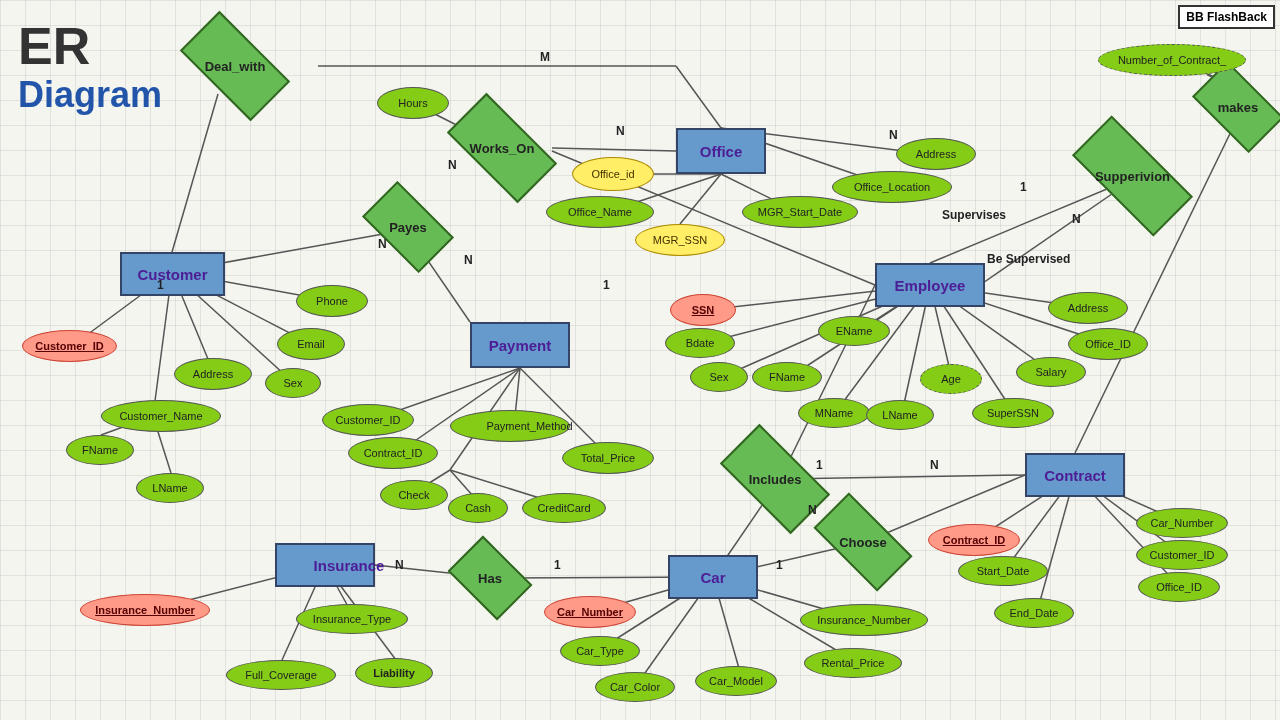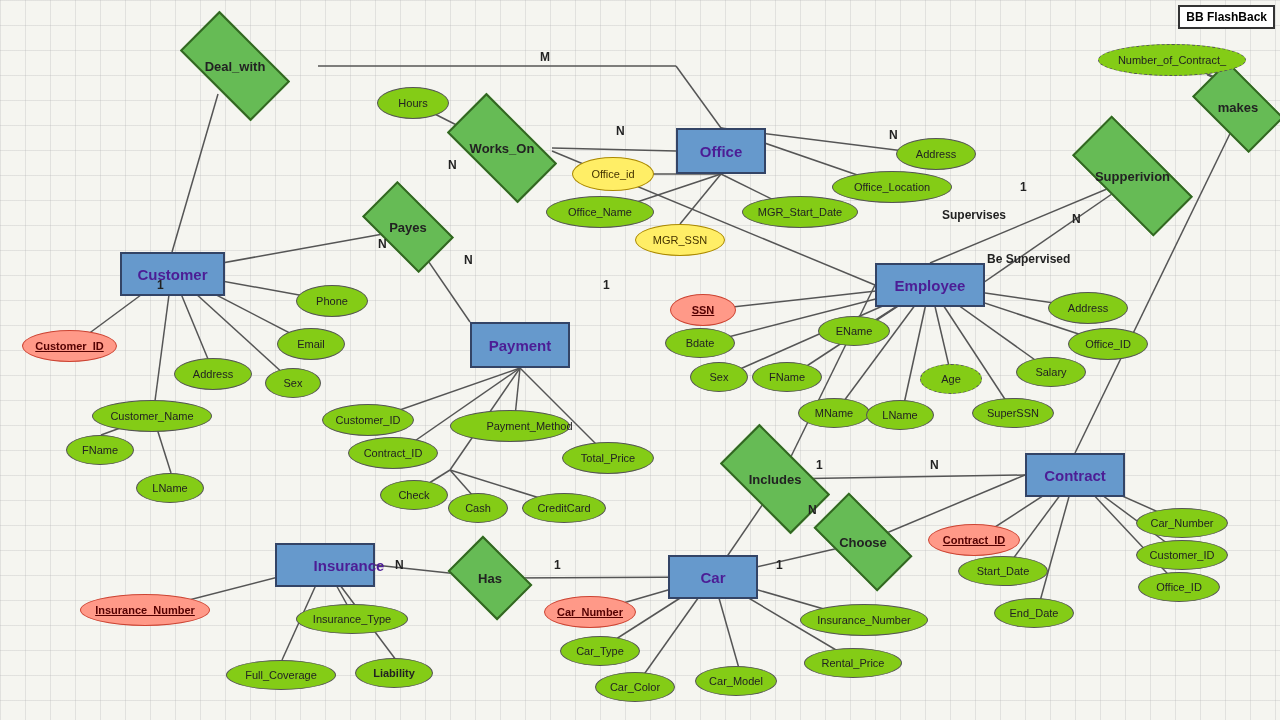--- a/index.html
+++ b/index.html
@@ -134,20 +134,22 @@
       position: absolute;
       font-size: 12px;
       font-weight: bold;
       color: #222;
     }
   </style>
 </head>
 <body>
 
 <div class="er-title">
+  <div class="er-title-er">ER</div>
+  <div class="er-title-diagram">Diagram</div>
 </div>
 
 <div class="watermark">BB FlashBack</div>
 
 <svg class="svg-layer">
 
   <line x1="721" y1="174" x2="613" y2="174" stroke="#555" stroke-width="1.5"></line>
   <line x1="721" y1="174" x2="604" y2="213" stroke="#555" stroke-width="1.5"></line>
   <line x1="721" y1="174" x2="680" y2="224" stroke="#555" stroke-width="1.5"></line>
   <line x1="721" y1="174" x2="800" y2="213" stroke="#555" stroke-width="1.5"></line>
@@ -324,21 +326,21 @@
 </div>
 <div class="attr" style="left:277px;top:328px;width:68px;height:32px;">
   <span>Email</span>
 </div>
 <div class="attr" style="left:265px;top:368px;width:56px;height:30px;">
   <span>Sex</span>
 </div>
 <div class="attr" style="left:174px;top:358px;width:78px;height:32px;">
   <span>Address</span>
 </div>
-<div class="attr" style="left:92px;top:400px;width:120px;height:32px;">
+<div class="attr" style="left:101px;top:400px;width:120px;height:32px;">
   <span>Customer_Name</span>
 </div>
 <div class="attr" style="left:66px;top:435px;width:68px;height:30px;">
   <span>FName</span>
 </div>
 <div class="attr" style="left:136px;top:473px;width:68px;height:30px;">
   <span>LName</span>
 </div>
 
 <div class="attr" style="left:322px;top:404px;width:92px;height:32px;">

